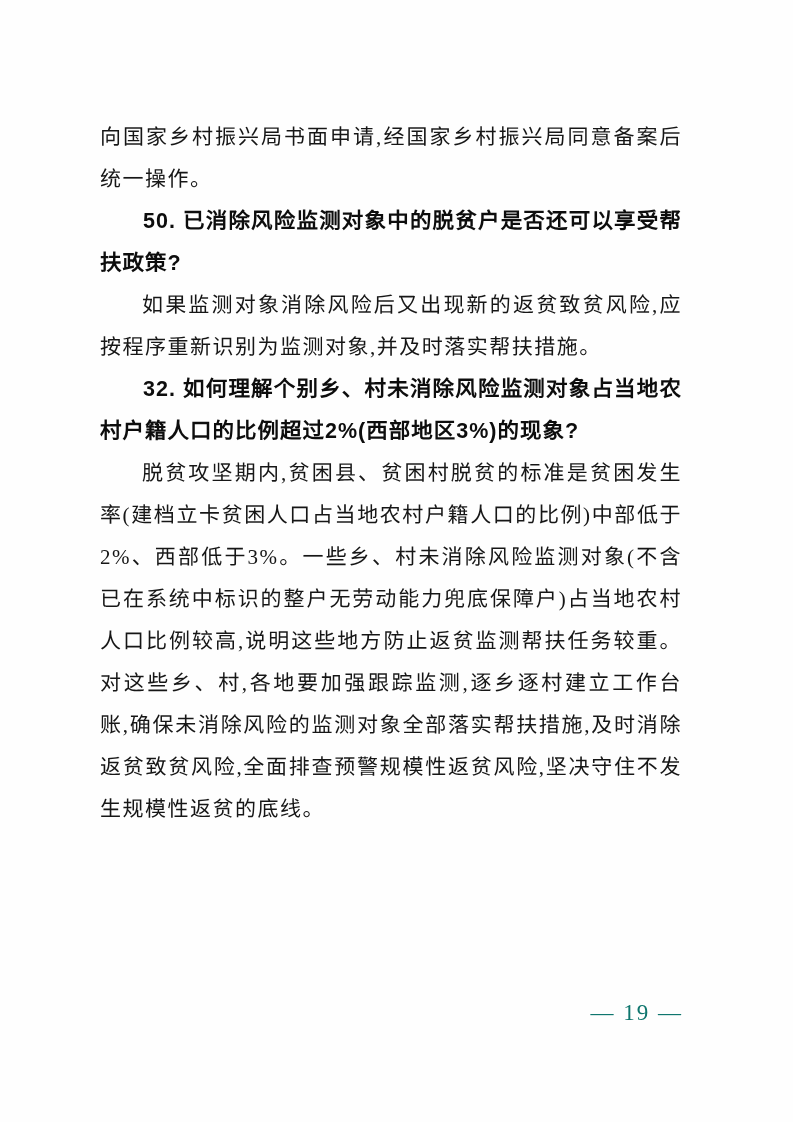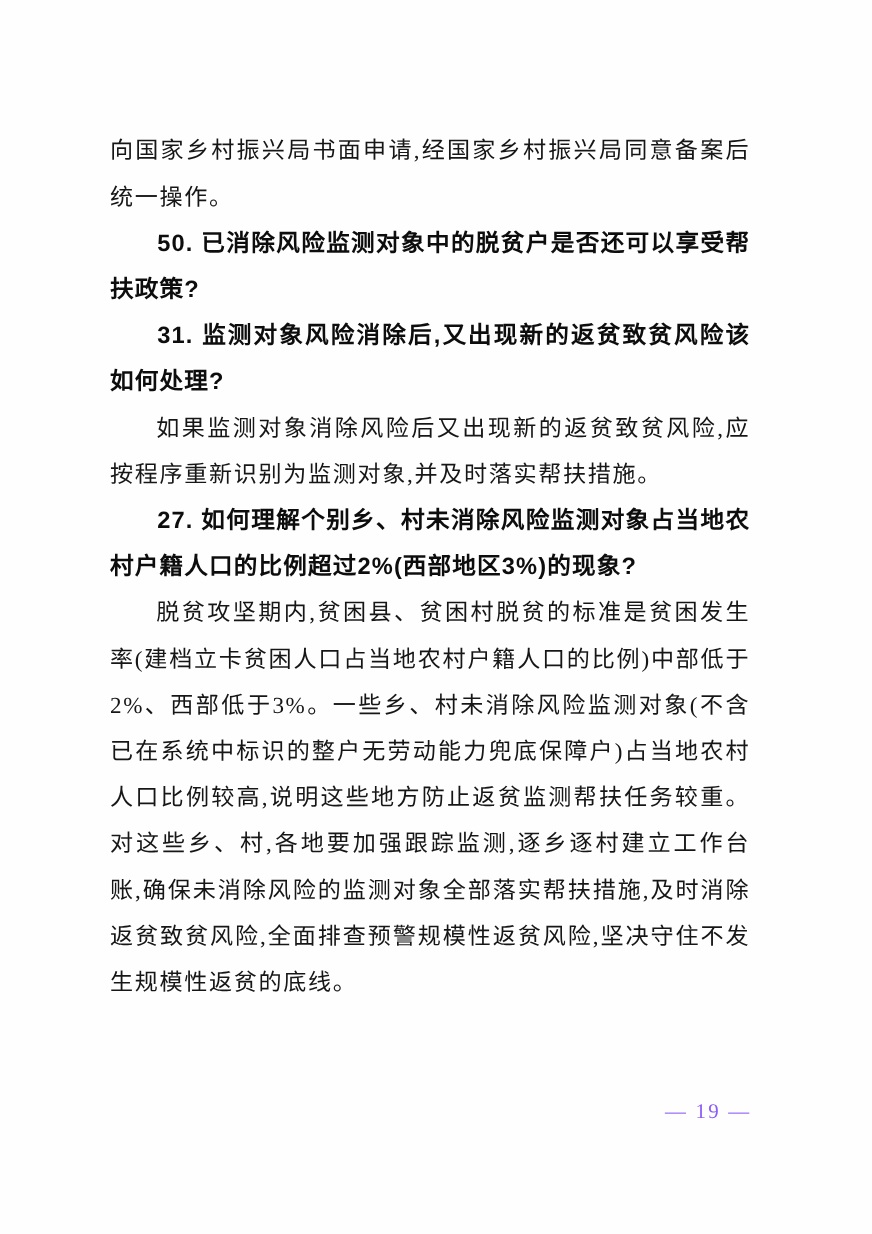--- a/index.html
+++ b/index.html
@@ -44,32 +44,31 @@
     text-justify: inter-character;
     text-indent: 2em;
     font-family: "Liberation Sans", "DejaVu Sans", sans-serif;
     font-weight: 700;
     color: #0d0d0d;
   }
   .page-number {
     position: absolute;
     top: 1000px;
     right: 110px;
-    font-size: 19px;
+    font-size: 23px;
     letter-spacing: 2px;
-    color: #8b5cf6;
+    color: #0f766e;
     font-family: "Liberation Serif", "DejaVu Serif", serif;
   }
 </style>
 </head>
 <body>
 
 <div class="page">
   <div class="text-block">
     <p class="para first">向国家乡村振兴局书面申请,经国家乡村振兴局同意备案后统一操作。</p>
     <p class="question">50. 已消除风险监测对象中的脱贫户是否还可以享受帮扶政策?</p>
-    <p class="question">31. 监测对象风险消除后,又出现新的返贫致贫风险该如何处理?</p>
     <p class="para">如果监测对象消除风险后又出现新的返贫致贫风险,应按程序重新识别为监测对象,并及时落实帮扶措施。</p>
-    <p class="question">27. 如何理解个别乡、村未消除风险监测对象占当地农村户籍人口的比例超过2%(西部地区3%)的现象?</p>
+    <p class="question">32. 如何理解个别乡、村未消除风险监测对象占当地农村户籍人口的比例超过2%(西部地区3%)的现象?</p>
     <p class="para">脱贫攻坚期内,贫困县、贫困村脱贫的标准是贫困发生率(建档立卡贫困人口占当地农村户籍人口的比例)中部低于2%、西部低于3%。一些乡、村未消除风险监测对象(不含已在系统中标识的整户无劳动能力兜底保障户)占当地农村人口比例较高,说明这些地方防止返贫监测帮扶任务较重。对这些乡、村,各地要加强跟踪监测,逐乡逐村建立工作台账,确保未消除风险的监测对象全部落实帮扶措施,及时消除返贫致贫风险,全面排查预警规模性返贫风险,坚决守住不发生规模性返贫的底线。</p>
   </div>
   <div class="page-number">— 19 —</div>
 </div>
 
 </body></html>

